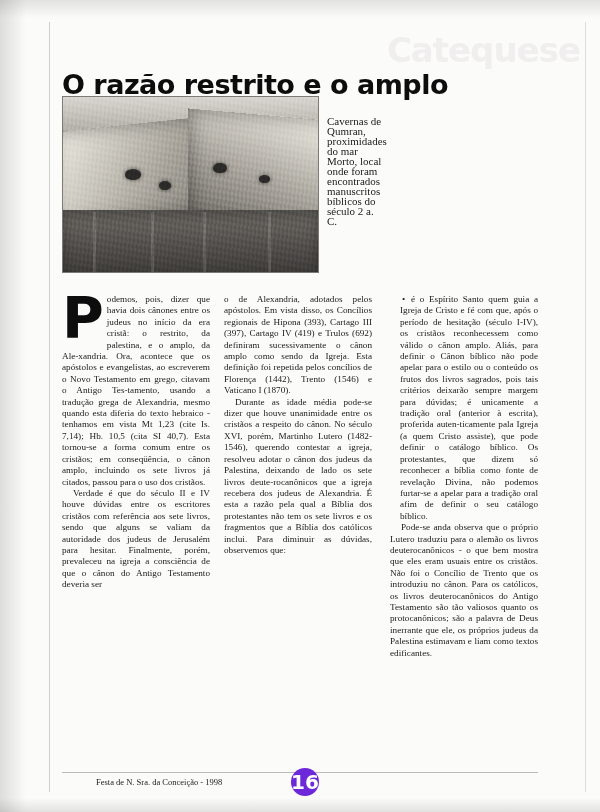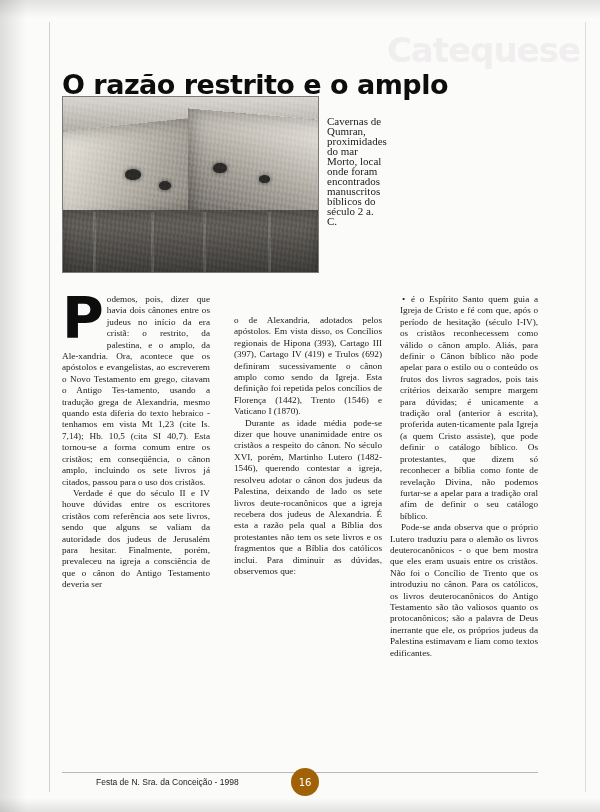--- a/index.html
+++ b/index.html
@@ -110,21 +110,21 @@
     position:absolute;left:0;top:198px;width:476px;
   }
   .col{
     position:absolute;top:0;width:148px;
     font-size:9.2px;
     line-height:11.4px;
     text-align:justify;
     hyphens:auto;
   }
   .col.c1{left:0;}
-  .col.c2{left:172px;margin-top:21px;}
+  .col.c2{left:162px;}
   .col.c3{left:328px;}
   .col p{margin:0 0 0 0;text-indent:11px;}
   .col p.first{text-indent:0;}
   .dropcap{
     float:left;
     font-family:"DejaVu Sans", sans-serif;
     font-weight:bold;
     font-size:57px;
     line-height:44px;
     margin:2px 3px 0 0;
@@ -136,29 +136,29 @@
   .footer{
     position:absolute;
     left:62px;bottom:16px;width:476px;
     height:24px;
   }
   .footer-rule{
     position:absolute;left:0;right:0;top:0;height:1px;background:#b9b9b9;
   }
   .footer-text{
     position:absolute;left:34px;top:5px;
-    font-family:Liberation Sans, sans-serif;
+    font-family:Liberation Serif, serif;
     font-size:8.5px;color:#1a1a1a;
   }
   .page-num{
     position:absolute;left:229px;top:-4px;
     width:28px;height:28px;border-radius:50%;
-    background:#a16207;color:#fff;
-    font-family:"DejaVu Sans", sans-serif;
-    font-weight:normal;font-size:10px;
+    background:#6d28d9;color:#fff;
+    font-family:"DejaVu Sans", sans-serif;
+    font-weight:bold;font-size:20px;
     display:flex;align-items:center;justify-content:center;
   }
   
   .edge-top{position:absolute;left:0;right:0;top:0;height:18px;background:linear-gradient(180deg,rgba(0,0,0,.10),rgba(0,0,0,0));}
   .edge-left{position:absolute;left:0;top:0;bottom:0;width:26px;background:linear-gradient(90deg,rgba(0,0,0,.12),rgba(0,0,0,0));}
   .edge-bottom{position:absolute;left:0;right:0;bottom:0;height:14px;background:linear-gradient(0deg,rgba(0,0,0,.10),rgba(0,0,0,0));}
 </style>
 </head>
 <body>
 

